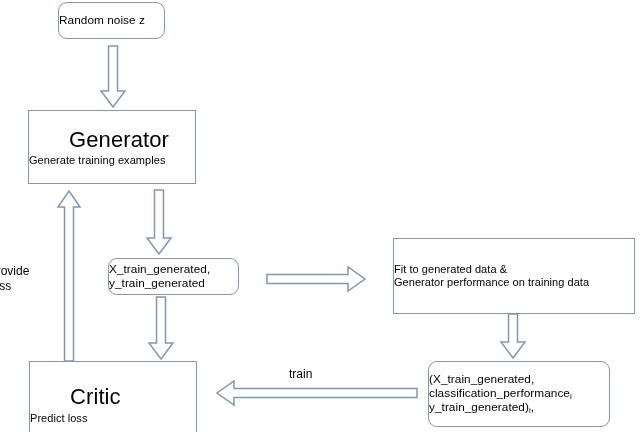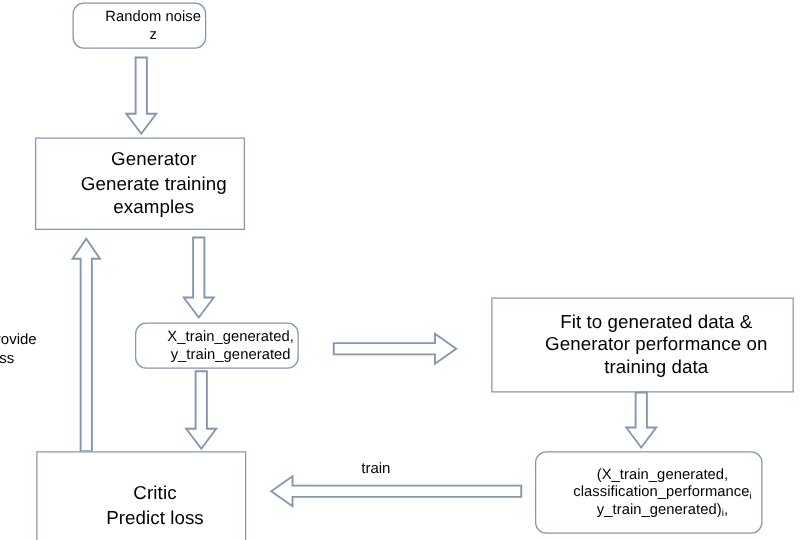--- a/index.html
+++ b/index.html
@@ -20,36 +20,36 @@
   }
 
   
   .node {
     position: absolute;
     box-sizing: border-box;
     border: 1.4px solid #8496ae;
     background: #ffffff;
     display: flex;
     flex-direction: column;
-    align-items: center;
+    align-items: flex-start;
     justify-content: center;
     text-align: center;
     color: #000000;
     line-height: 1.18;
-    padding-left: 22px;
   }
   .node.rounded { border-radius: 9px; }
 
   .title-lg {
-    font-size: 15px;
+    font-size: 22px;
     letter-spacing: .1px;
     margin-bottom: 2px;
+    margin-left: 40px;
   }
   .sub {
-    font-size: 15px;
+    font-size: 11px;
     letter-spacing: .05px;
   }
   .plain {
     font-size: 11.8px;
     letter-spacing: .05px;
   }
   .plain-line { display: block; }
 
   sub.idx {
     font-size: 8px;

